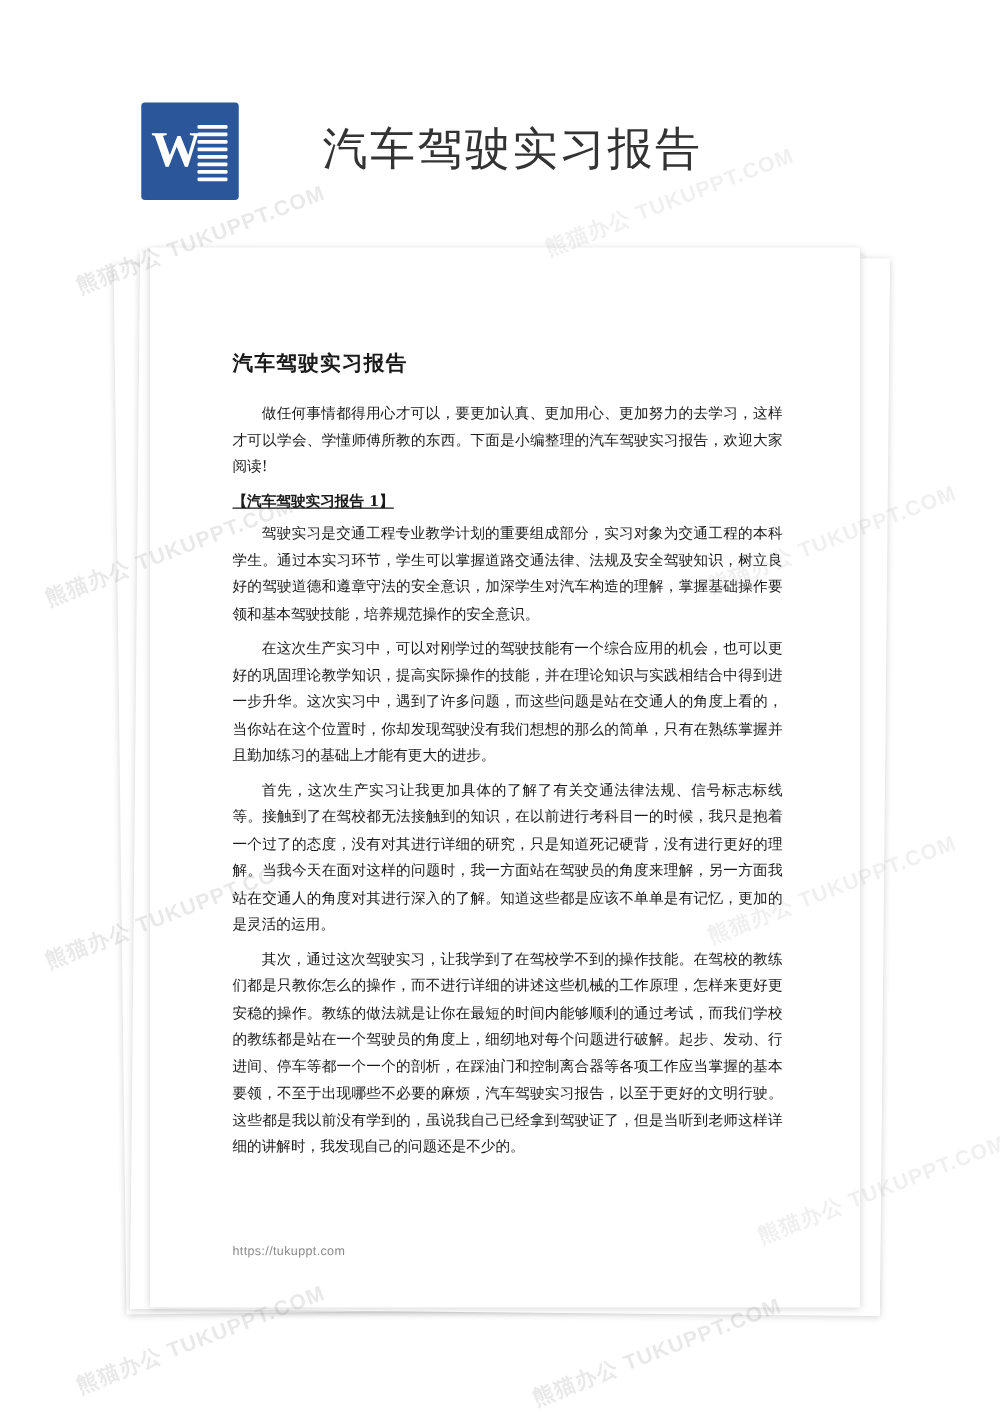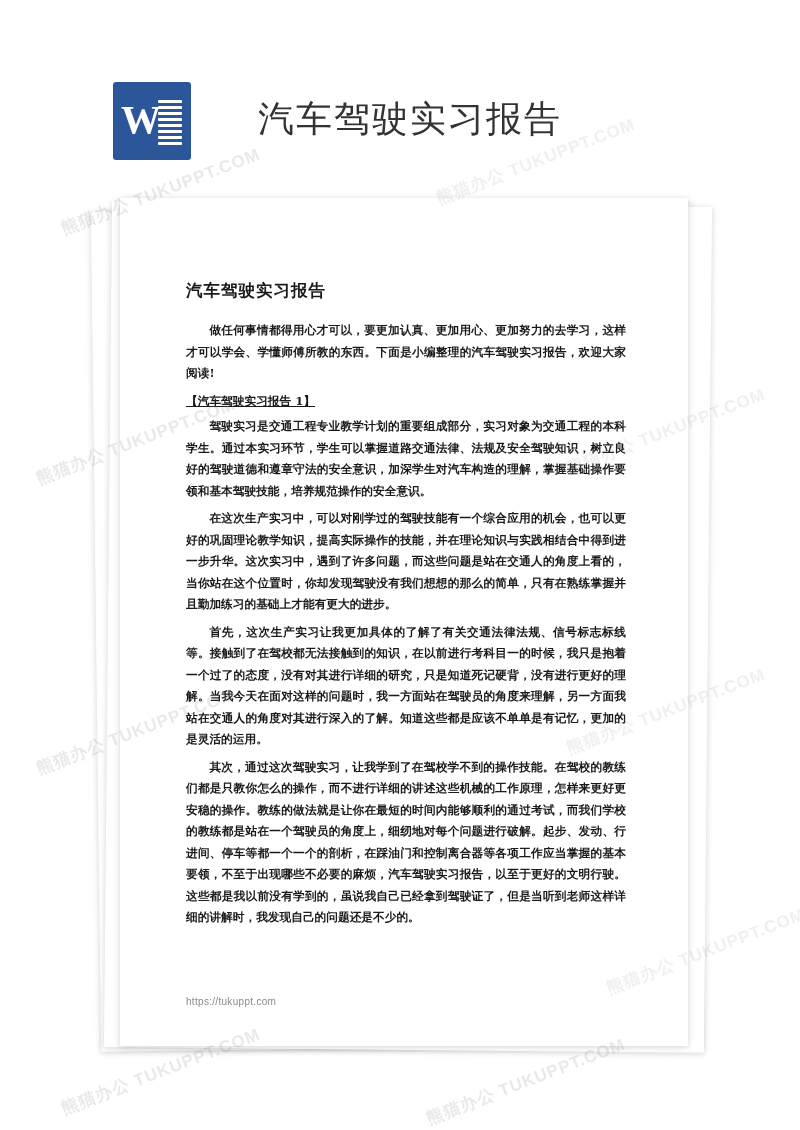--- a/index.html
+++ b/index.html
@@ -128,21 +128,20 @@
     width: 440px;
     font-size: 11.7px;
     line-height: 21.5px;
     color: #1a1a1a;
     font-family: "DejaVu Serif", serif;
     text-align: justify;
   }
   .doc-body p {
     margin: 0 0 6px 0;
     text-indent: 2em;
-    font-weight: bold;
   }
   .doc-body p.subhead {
     text-indent: 0;
     font-weight: bold;
     margin-top: 4px;
     margin-bottom: 4px;
     text-decoration: underline;
   }
   .doc-url {
     position: absolute;

